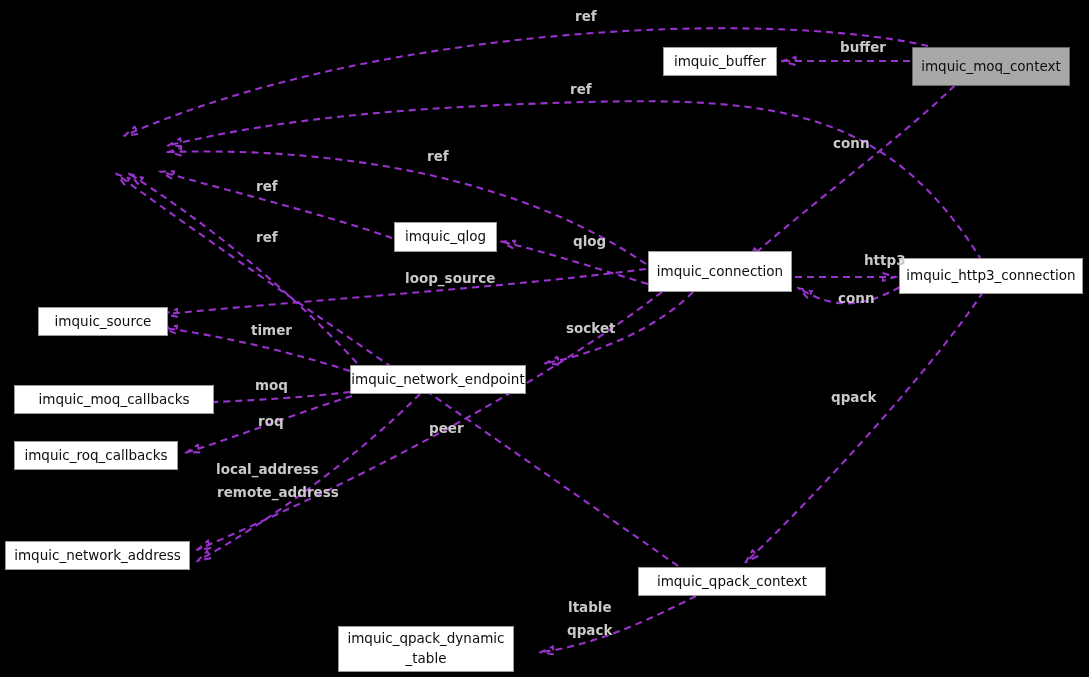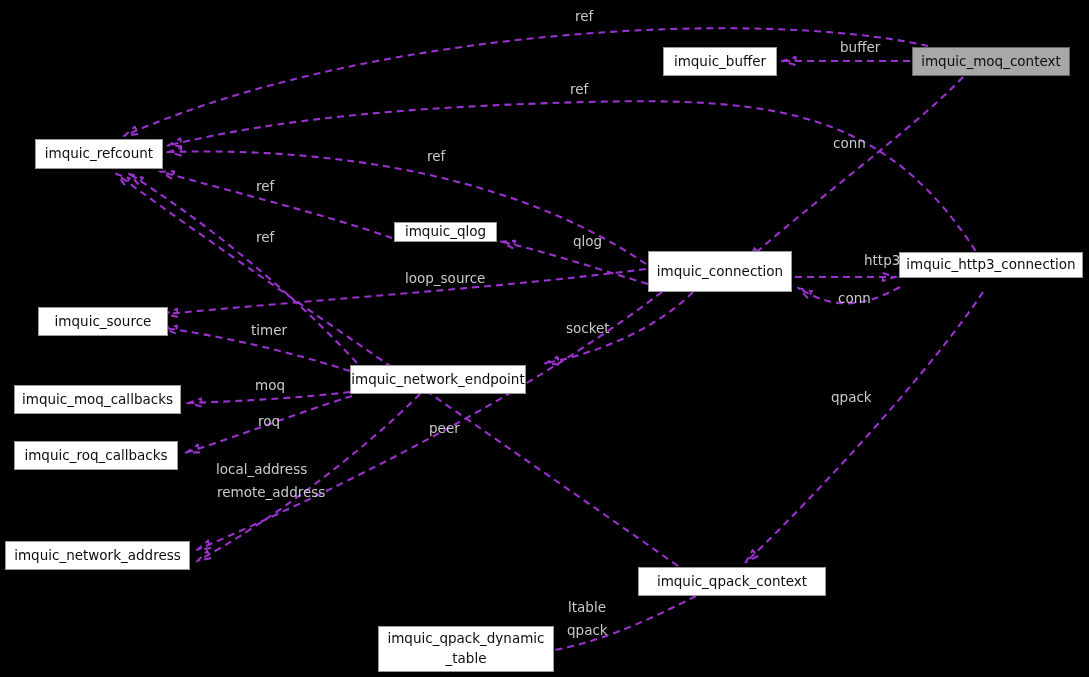--- a/index.html
+++ b/index.html
@@ -44,20 +44,21 @@
   .node.highlight{
     background:var(--hl-fill);
     border-color:var(--hl-border);
   }
   .elabel{
     position:absolute;
     color:var(--label);
     font-size:13.5px;
     white-space:nowrap;
     z-index:3;
+    font-weight:bold;
   }
 </style>
 </head>
 <body>
 
 <div id="canvas">
 
   <svg id="edges" viewBox="0 0 1089 677">
     <defs>
       <marker id="arrow" markerUnits="userSpaceOnUse" markerWidth="16" markerHeight="12" refX="12.5" refY="5" orient="auto">
@@ -80,32 +81,31 @@
     <path d="M 350 371 C 290 352 232 338 165 328" marker-end="url(#arrow)" stroke="#9a32cd"></path>
     <path d="M 350 392 C 300 398 242 401 190 403" marker-end="url(#arrow)" stroke="#9a32cd"></path>
     <path d="M 352 396 C 300 412 242 435 188 452" marker-end="url(#arrow)" stroke="#9a32cd"></path>
     <path d="M 662 292 C 520 400 332 492 199 549" marker-end="url(#arrow)" stroke="#9a32cd"></path>
     <path d="M 420 394 C 362 452 270 522 199 560" marker-end="url(#arrow)" stroke="#9a32cd"></path>
     <path d="M 983 292 C 935 365 817 495 747 561" marker-end="url(#arrow)" stroke="#9a32cd"></path>
     <path d="M 696 596 C 645 622 594 645 542 652" marker-end="url(#arrow)" stroke="#9a32cd"></path>
   </svg>
 
   <div class="node" style="left:663px;top:47px;width:114px;height:29px">imquic_buffer</div>
-  <div class="node highlight" style="left:912px;top:47px;width:158px;height:29px">imquic_moq_context</div>
-  <div class="node" style="left:35px;top:139px;width:128px;height:30px">imquic_refcount</div>
-  <div class="node" style="left:394px;top:222px;width:103px;height:20px">imquic_qlog</div>
+  <div class="node highlight" style="left:912px;top:47px;width:158px;height:39px">imquic_moq_context</div>
+  <div class="node" style="left:394px;top:222px;width:103px;height:30px">imquic_qlog</div>
   <div class="node" style="left:648px;top:251px;width:144px;height:41px">imquic_connection</div>
-  <div class="node" style="left:899px;top:252px;width:184px;height:26px">imquic_http3_connection</div>
+  <div class="node" style="left:899px;top:258px;width:184px;height:36px">imquic_http3_connection</div>
   <div class="node" style="left:38px;top:307px;width:130px;height:29px">imquic_source</div>
   <div class="node" style="left:350px;top:365px;width:176px;height:29px">imquic_network_endpoint</div>
-  <div class="node" style="left:14px;top:385px;width:167px;height:29px">imquic_moq_callbacks</div>
+  <div class="node" style="left:14px;top:385px;width:200px;height:29px">imquic_moq_callbacks</div>
   <div class="node" style="left:14px;top:441px;width:164px;height:29px">imquic_roq_callbacks</div>
   <div class="node" style="left:5px;top:541px;width:185px;height:29px">imquic_network_address</div>
   <div class="node" style="left:638px;top:567px;width:188px;height:29px">imquic_qpack_context</div>
-  <div class="node" style="left:378px;top:626px;width:176px;height:46px">imquic_qpack_dynamic
+  <div class="node" style="left:338px;top:626px;width:176px;height:46px">imquic_qpack_dynamic
 _table</div>
 
   <span class="elabel" style="left:575px;top:8px">ref</span>
   <span class="elabel" style="left:840px;top:39px">buffer</span>
   <span class="elabel" style="left:570px;top:81px">ref</span>
   <span class="elabel" style="left:833px;top:135px">conn</span>
   <span class="elabel" style="left:427px;top:148px">ref</span>
   <span class="elabel" style="left:256px;top:178px">ref</span>
   <span class="elabel" style="left:256px;top:229px">ref</span>
   <span class="elabel" style="left:573px;top:233px">qlog</span>

